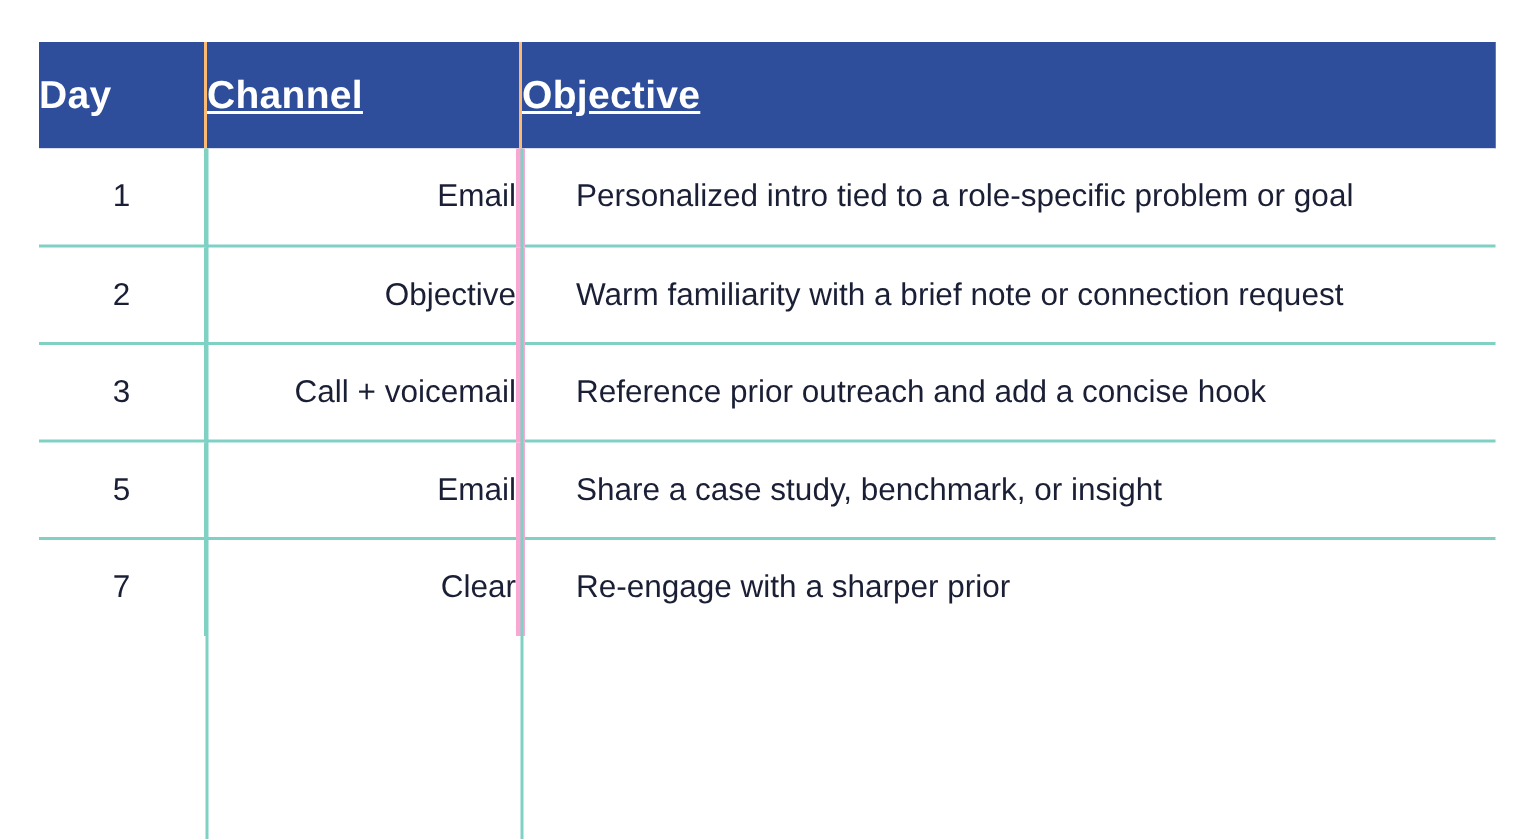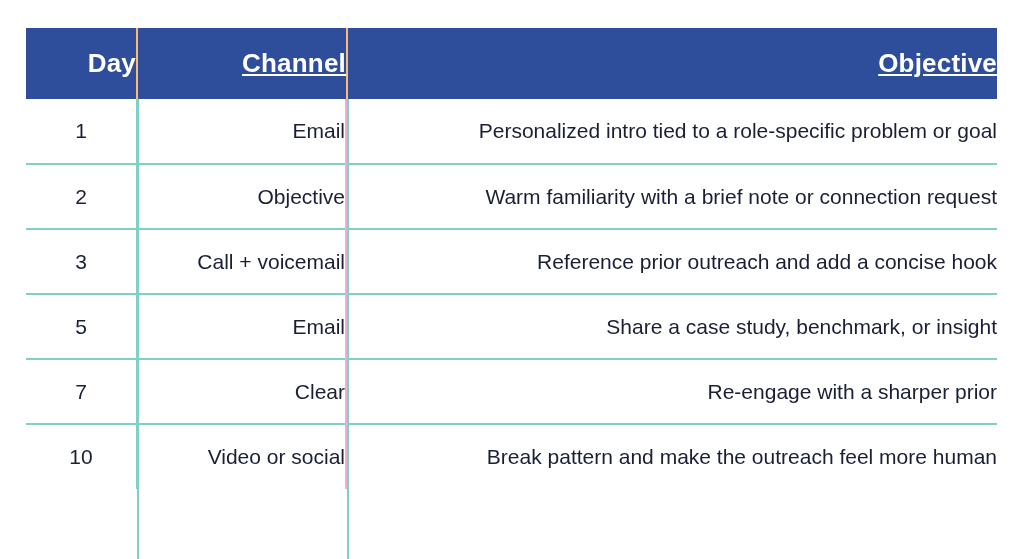--- a/index.html
+++ b/index.html
@@ -36,21 +36,21 @@
   thead tr.header-row {
     height: 71px;
     background: #2E4E9B;
   }
 
   thead th {
     background: #2E4E9B;
     color: #ffffff;
     font-size: 26px;
     font-weight: bold;
-    text-align: right;
+    text-align: left;
     vertical-align: middle;
     padding: 0;
     border: none;
     letter-spacing: 0.2px;
   }
   
   thead th.th-channel,
   thead th.th-objective {
     border-left: 2px solid #fdba74;
     text-decoration: underline;
@@ -75,23 +75,23 @@
   }
 
   tbody td.cell-day {
     text-align: center;
   }
   tbody td.cell-channel {
     text-align: right;
     border-left: 2px solid #7FD1C4;
   }
   tbody td.cell-objective {
-    text-align: right;
-    padding-left: 22px;
-    border-left: 4px solid #f9a8d4;
+    text-align: left;
+    padding-left: 34px;
+    border-left: 6px solid #f9a8d4;
   }
 
   
   .vrule {
     position: absolute;
     width: 2px;
     background: #7FD1C4;
   }
   #vrule-1 { left: 111px; top: 71px; height: 488px; }
   #vrule-2 { left: 321px; top: 71px; height: 488px; }
@@ -135,24 +135,19 @@
       <tr class="body-row">
         <td class="cell-day">5</td>
         <td class="cell-channel">Email</td>
         <td class="cell-objective">Share a case study, benchmark, or insight</td>
       </tr>
       <tr class="body-row">
         <td class="cell-day">7</td>
         <td class="cell-channel">Clear</td>
         <td class="cell-objective">Re-engage with a sharper prior</td>
       </tr>
-      <tr class="body-row">
-        <td class="cell-day">10</td>
-        <td class="cell-channel">Video or social</td>
-        <td class="cell-objective">Break pattern and make the outreach feel more human</td>
-      </tr>
     </tbody>
   </table>
 
   <div class="vrule" id="vrule-1"></div>
   <div class="vrule" id="vrule-2"></div>
 
 </div>
 
 </body></html>

